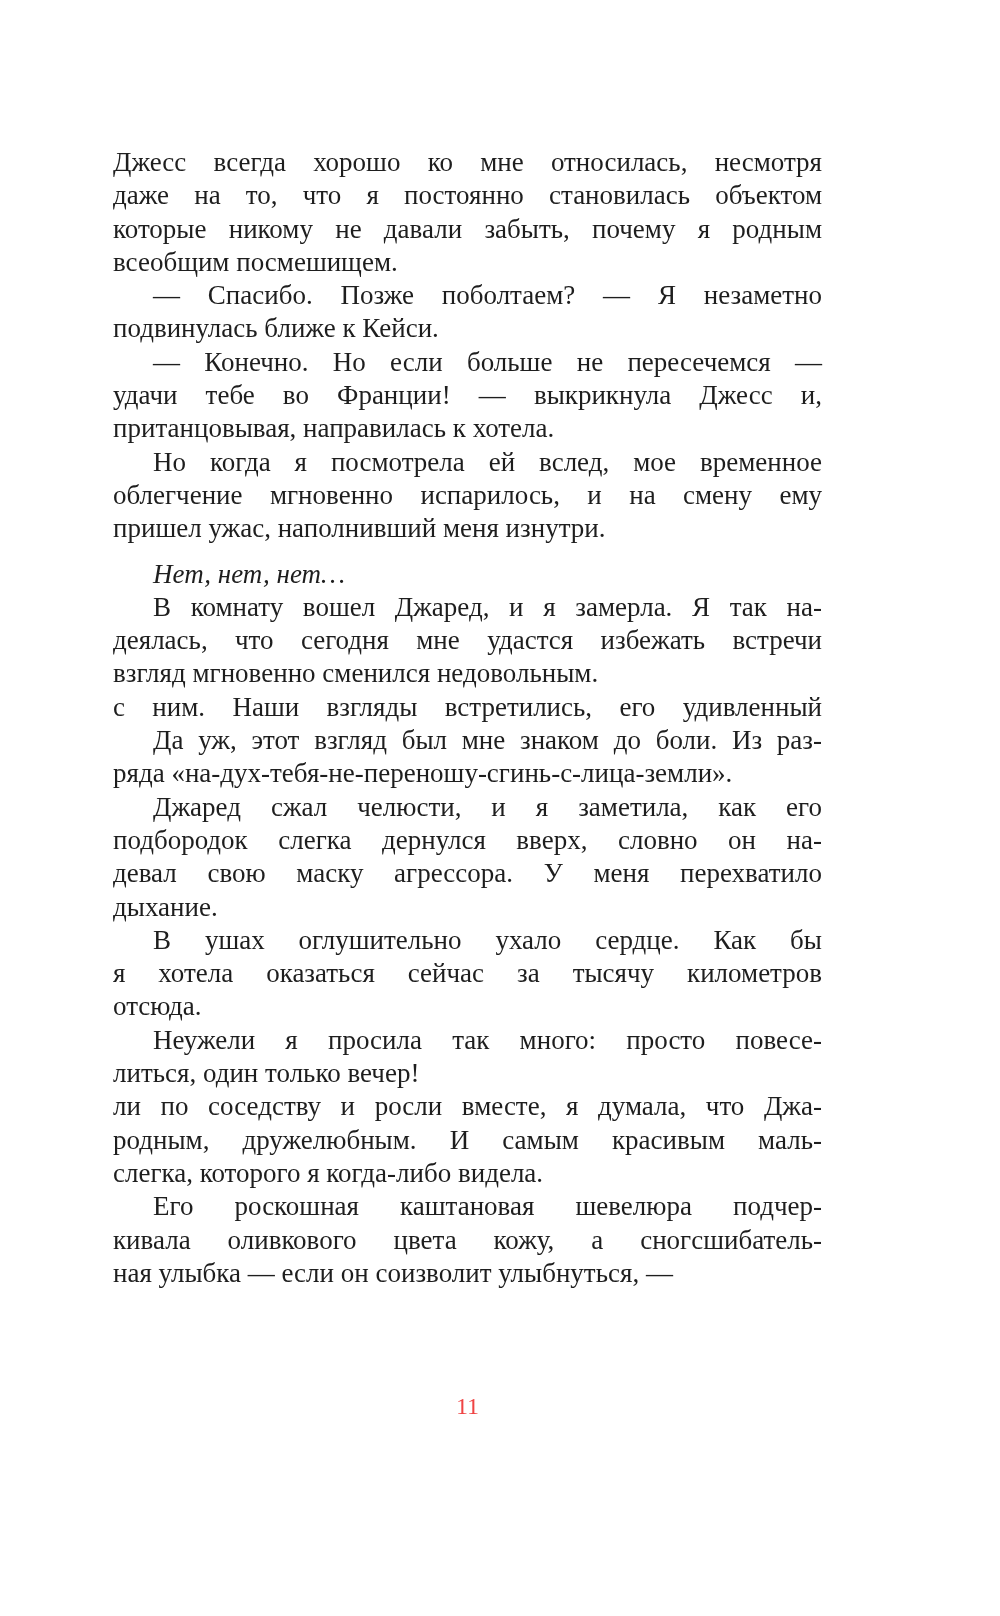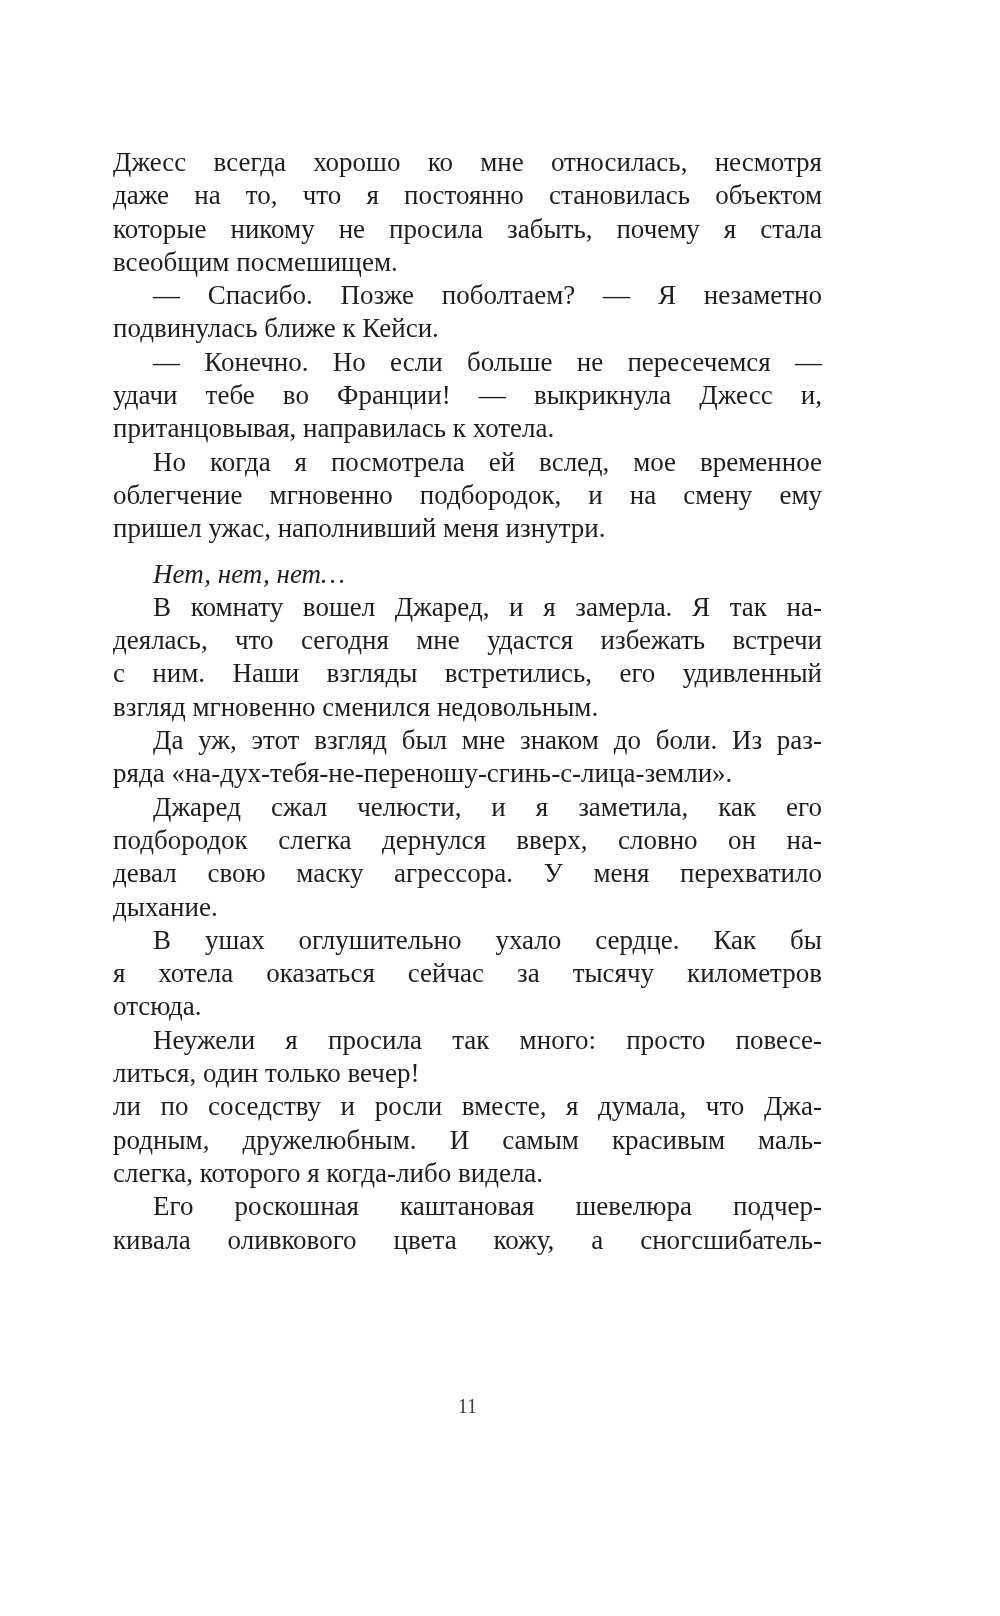--- a/index.html
+++ b/index.html
@@ -47,58 +47,58 @@
   }
   p.para.indent > .line.first {
     text-indent: 40px;
   }
   .page-number {
     position: absolute;
     left: 113px;
     top: 1390px;
     width: 709px;
     text-align: center;
-    color: #404040;
-    font-size: 20px;
+    color: #ef4444;
+    font-size: 24px;
     line-height: 32px;
   }
 </style>
 </head>
 <body>
 
 <div class="book-page">
   <div class="text-block">
       <p class="para">
         <span class="line first">Джесс всегда хорошо ко мне относилась, несмотря</span>
         <span class="line">даже на то, что я постоянно становилась объектом</span>
-        <span class="line">которые никому не просила забыть, почему я стала</span>
+        <span class="line">которые никому не давали забыть, почему я родным</span>
         <span class="line final">всеобщим посмешищем.</span>
       </p>
       <p class="para indent">
         <span class="line first">— Спасибо. Позже поболтаем? — Я незаметно</span>
         <span class="line final">подвинулась ближе к Кейси.</span>
       </p>
       <p class="para indent">
         <span class="line first">— Конечно. Но если больше не пересечемся —</span>
         <span class="line">удачи тебе во Франции! — выкрикнула Джесс и,</span>
         <span class="line final">пританцовывая, направилась к хотела.</span>
       </p>
       <p class="para indent">
         <span class="line first">Но когда я посмотрела ей вслед, мое временное</span>
-        <span class="line">облегчение мгновенно подбородок, и на смену ему</span>
+        <span class="line">облегчение мгновенно испарилось, и на смену ему</span>
         <span class="line final">пришел ужас, наполнивший меня изнутри.</span>
       </p>
       <p class="para indent italic">
         <span class="line first final">Нет, нет, нет…</span>
       </p>
       <p class="para indent">
         <span class="line first">В комнату вошел Джаред, и я замерла. Я так на-</span>
         <span class="line">деялась, что сегодня мне удастся избежать встречи</span>
+        <span class="line final">взгляд мгновенно сменился недовольным.</span>
         <span class="line">с ним. Наши взгляды встретились, его удивленный</span>
-        <span class="line final">взгляд мгновенно сменился недовольным.</span>
       </p>
       <p class="para indent">
         <span class="line first">Да уж, этот взгляд был мне знаком до боли. Из раз-</span>
         <span class="line final">ряда «на-дух-тебя-не-переношу-сгинь-с-лица-земли».</span>
       </p>
       <p class="para indent">
         <span class="line first">Джаред сжал челюсти, и я заметила, как его</span>
         <span class="line">подбородок слегка дернулся вверх, словно он на-</span>
         <span class="line">девал свою маску агрессора. У меня перехватило</span>
         <span class="line final">дыхание.</span>
@@ -113,16 +113,17 @@
         <span class="line final">литься, один только вечер!</span>
       </p>
       <p class="para indent">
         <span class="line">ли по соседству и росли вместе, я думала, что Джа-</span>
         <span class="line">родным, дружелюбным. И самым красивым маль-</span>
         <span class="line final">слегка, которого я когда-либо видела.</span>
       </p>
       <p class="para indent">
         <span class="line first">Его роскошная каштановая шевелюра подчер-</span>
         <span class="line">кивала оливкового цвета кожу, а сногсшибатель-</span>
+        <span class="line final">ная улыбка — если он соизволит улыбнуться, —</span>
       </p>
     </div>
   <div class="page-number">11</div>
 </div>
 
 </body></html>

